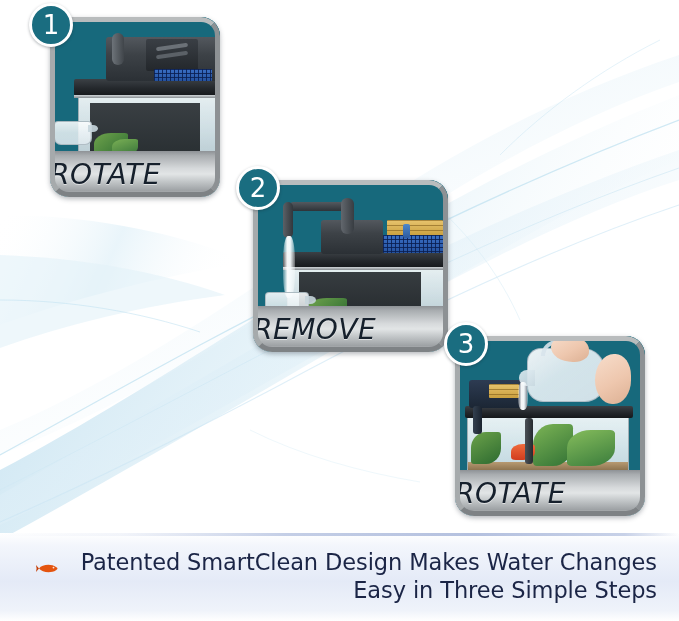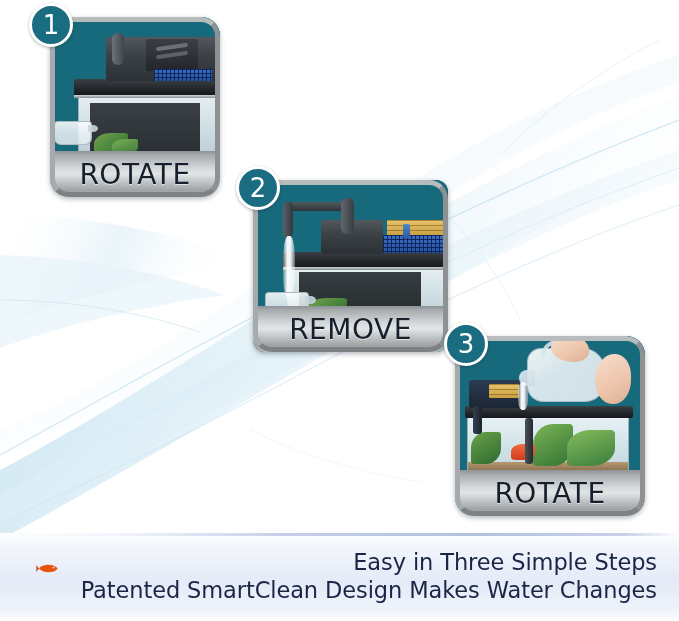--- a/index.html
+++ b/index.html
@@ -112,22 +112,23 @@
     background: linear-gradient(to bottom,
       #8e9296 0%,
       #a9adb0 10%,
       #d6d9db 38%,
       #e2e5e6 50%,
       #c3c7c9 66%,
       #9ea2a5 86%,
       #babdbf 100%);
     display: flex;
     align-items: center;
-    justify-content: center;
+    justify-content: flex-start;
     z-index: 6;
+    font-style: italic;
   }
   .panel-label-text {
     font-family: "DejaVu Sans", sans-serif;
     font-size: 28px;
     font-weight: 400;
     letter-spacing: 0.5px;
     color: #16202c;
     text-shadow: 0 1px 0 rgba(255,255,255,0.55);
   }
 
@@ -326,21 +327,21 @@
     <div class="panel-label">
       <span class="panel-label-text">ROTATE</span>
     </div>
     <div class="panel-frame"></div>
   </div>
 
   <div class="step-badge" style="left:29px; top:3px;">
     <span class="step-badge-num">1</span>
   </div>
 
-  <div class="panel" style="left:253px; top:180px; width:195px; height:172px;border-radius:12px;">
+  <div class="panel" style="left:253px; top:180px; width:195px; height:172px;">
 
     <div class="panel-art">
 
       <div class="tank-glass" style="left:34px; top:88px; width:166px; height:50px;"></div>
       <div style="position:absolute;left:46px;top:92px;width:122px;height:44px;
                   background:linear-gradient(to bottom,#2a2f33 0%,#1b1f22 100%);
                   opacity:0.93;"></div>
       <div class="plant" style="left:54px; top:118px; width:40px; height:20px;
                   background:linear-gradient(140deg,#71a54e 0%,#2e6b31 100%);"></div>
 
@@ -440,17 +441,17 @@
   <div class="caption-rule"></div>
 
   <svg class="fish-icon" viewBox="0 0 26 13">
     <path d="M 3 6.5 C 6 2.5, 15 1.5, 20 5 C 22 6.2, 22 7, 20 8.2
              C 15 11.5, 6 10.5, 3 6.5 Z" fill="#e4540f"></path>
     <path d="M 3 6.5 L 0 3 L 0.6 6.5 L 0 10 Z" fill="#c43f08"></path>
     <circle cx="17.5" cy="5.6" r="0.9" fill="#ffffff" opacity="0.85"></circle>
   </svg>
 
   <div class="caption-inner">
+    <div class="caption-line">Patented SmartClean Design Makes Water Changes</div>
     <div class="caption-line">Easy in Three Simple Steps</div>
-    <div class="caption-line">Patented SmartClean Design Makes Water Changes</div>
   </div>
 
 </div>
 
 </body></html>

